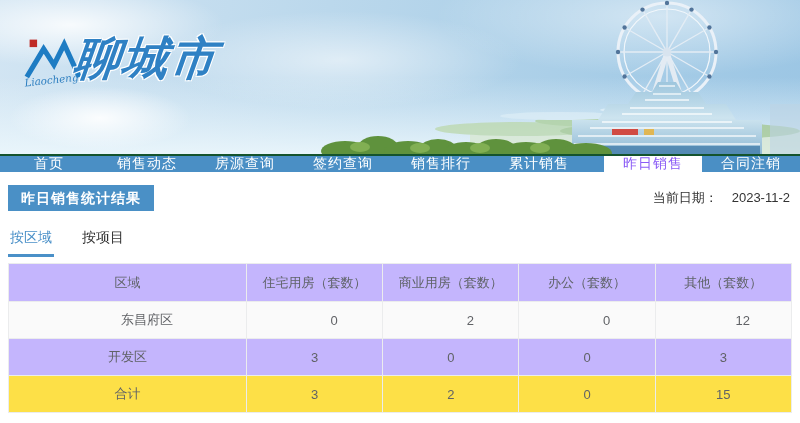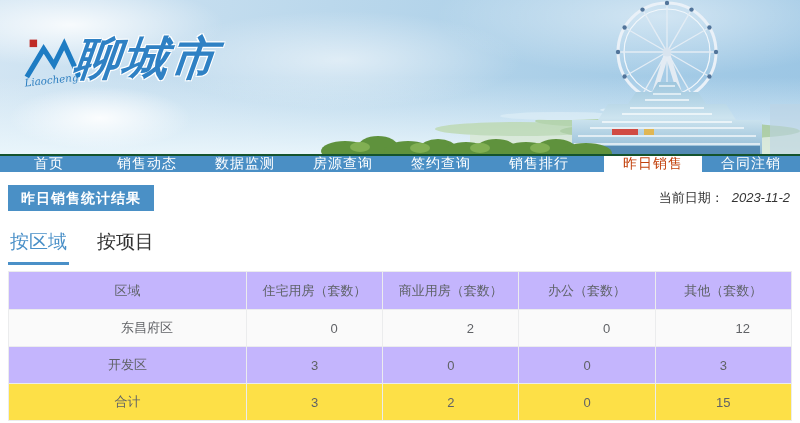--- a/index.html
+++ b/index.html
@@ -39,38 +39,38 @@
 
   
   .nav{
     display:flex;width:800px;height:18px;background:#4a8fc5;
     border-top:2px solid #14532d;box-sizing:border-box;
   }
   .nav-item{
     flex:1;display:flex;align-items:center;justify-content:center;
     color:#fff;font-size:14px;letter-spacing:1px;cursor:pointer;
   }
-  .nav-item.active{background:#fff;color:#c2410c;margin-left:16px;}
+  .nav-item.active{background:#fff;color:#8b5cf6;margin-left:16px;}
 
   
   .toolbar{
     display:flex;align-items:center;justify-content:space-between;
     margin:13px 10px 0 8px;height:26px;
   }
   .section-title{
     background:#4a90c6;color:#fff;font-size:14px;font-weight:bold;
     padding:0 13px;height:26px;line-height:26px;letter-spacing:1px;
   }
   .date-box{font-size:13px;color:#333;}
-  .date-box .v{margin-left:8px;font-style:italic;}
+  .date-box .v{margin-left:14px;}
 
   
   .tabs{display:flex;gap:26px;margin:18px 0 0 8px;}
   .tab{
-    font-size:19px;color:#333;padding:0 2px 7px 2px;cursor:pointer;
+    font-size:14px;color:#333;padding:0 2px 7px 2px;cursor:pointer;
     border-bottom:3px solid transparent;
   }
   .tab.active{color:#4a90c8;border-bottom-color:#4a90c8;}
 
   
   .tbl{
     width:784px;margin:6px 8px 0 8px;border-collapse:collapse;table-layout:fixed;
     font-size:13px;color:#606266;
   }
   .tbl th,.tbl td{
@@ -183,24 +183,24 @@
       <path d="M3 42 L21 12 L32 29 L43 7 L59 42" fill="none" stroke="#1e7cc3" stroke-width="5.5" stroke-linejoin="miter"></path>
       <text x="1" y="52" font-size="11" font-style="italic" fill="#2e7fc0" font-family="'DejaVu Serif',serif" transform="rotate(-6 1 52)">Liaocheng</text>
     </svg>
 
     <div class="brand-cn">聊城市</div>
   </div>
 
   <div class="nav">
     <div class="nav-item">首页</div>
     <div class="nav-item">销售动态</div>
-    <div class="nav-item">数据监测</div>
     <div class="nav-item">房源查询</div>
     <div class="nav-item">签约查询</div>
     <div class="nav-item">销售排行</div>
+    <div class="nav-item">累计销售</div>
     <div class="nav-item active">昨日销售</div>
     <div class="nav-item">合同注销</div>
   </div>
 
   <div class="toolbar">
     <div class="section-title">昨日销售统计结果</div>
     <div class="date-box">
       <span>当前日期：</span><span class="v">2023-11-2</span>
     </div>
   </div>

